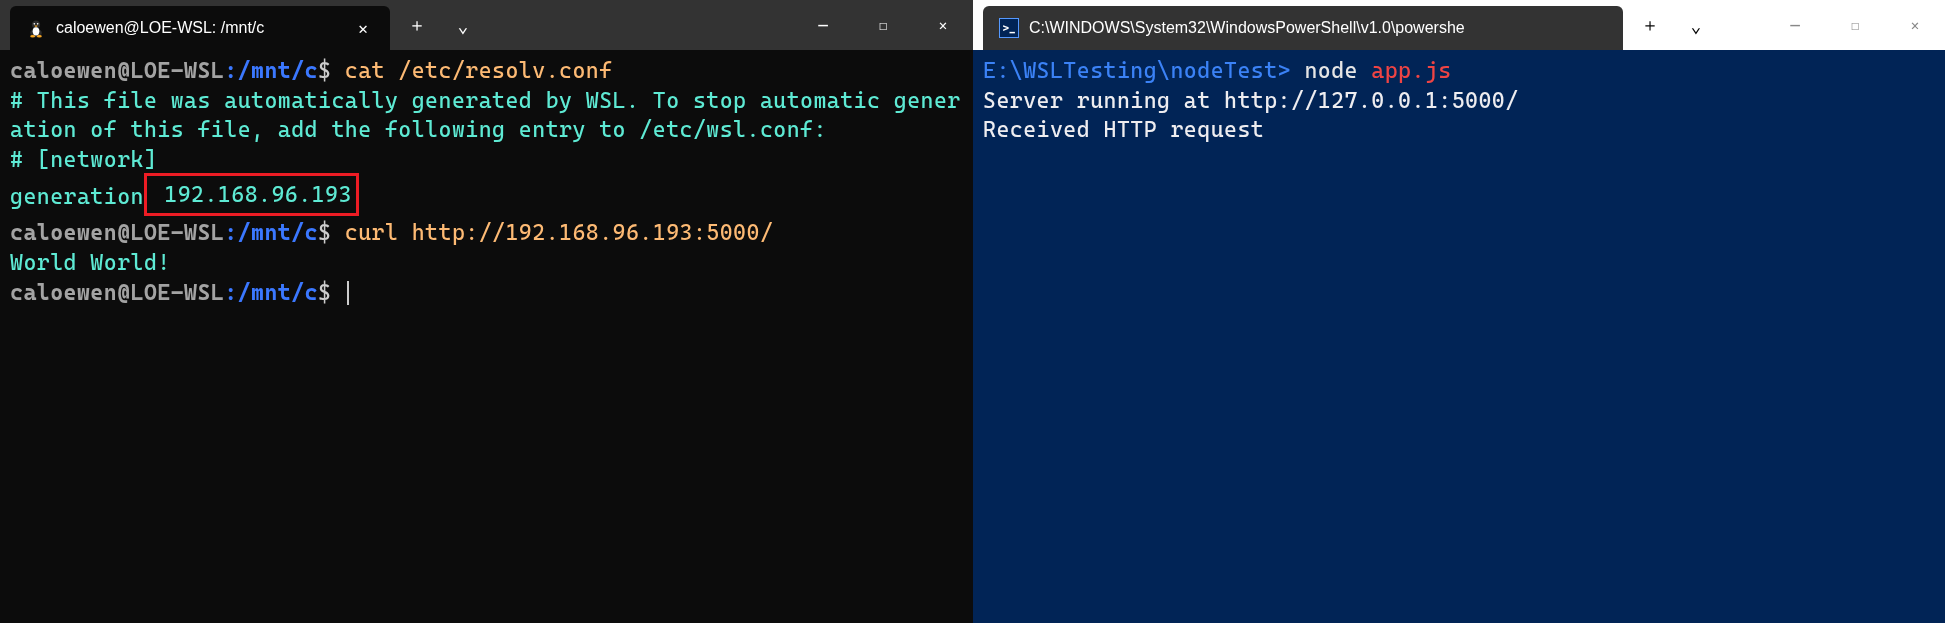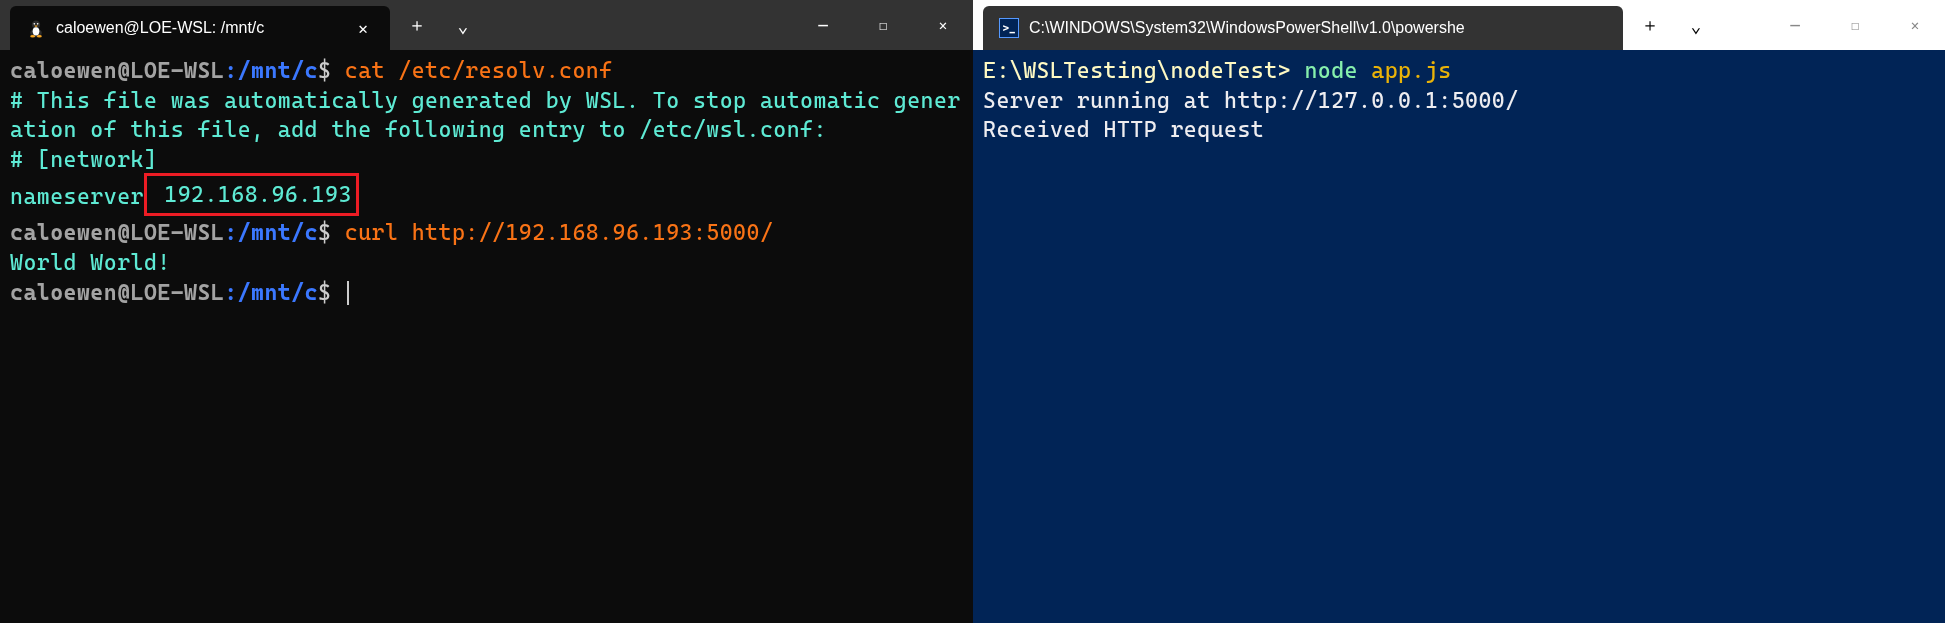--- a/index.html
+++ b/index.html
@@ -141,34 +141,34 @@
       font-weight: bold;
     }
     .prompt-path {
       color: #3b78ff;
       font-weight: bold;
     }
     .prompt-dollar {
       color: #cccccc;
     }
     .cmd-text {
-      color: #f97316;
+      color: #fdba74;
       text-align: right;
     }
     .output-line {
       color: #5eead4;
     }
     .ps-prompt {
-      color: #fef9c3;
+      color: #3b82f6;
     }
     .ps-cmd {
-      color: #86efac;
+      color: #e5e5e5;
     }
     .ps-arg {
-      color: #eab308;
+      color: #ef4444;
     }
     .highlight-box {
       border: 3px solid #ed1c24;
       padding: 4px 4px;
       display: inline-block;
       position: relative;
       top: -2px;
     }
     .cursor {
       display: inline-block;
@@ -227,21 +227,21 @@
     <div class="window-controls">
       <div class="win-btn">─</div>
       <div class="win-btn">☐</div>
       <div class="win-btn">✕</div>
     </div>
   </div>
   <div class="terminal-content terminal-left">
     <div class="line"><span class="prompt-user">caloewen@LOE-WSL</span><span class="prompt-path">:</span><span class="prompt-path">/mnt/c</span><span class="prompt-dollar">$</span> <span class="cmd-text">cat /etc/resolv.conf</span></div>
     <div class="line output-line"># This file was automatically generated by WSL. To stop automatic generation of this file, add the following entry to /etc/wsl.conf:</div>
     <div class="line output-line"># [network]</div>
-    <div class="line output-line"><span>nameserver</span><span class="highlight-box"> 192.168.96.193</span></div>
+    <div class="line output-line"><span>generation</span><span class="highlight-box"> 192.168.96.193</span></div>
     <div class="line"><span class="prompt-user">caloewen@LOE-WSL</span><span class="prompt-path">:</span><span class="prompt-path">/mnt/c</span><span class="prompt-dollar">$</span> <span class="cmd-text">curl http://192.168.96.193:5000/</span></div>
     <div class="line output-line">World World!</div>
     <div class="line"><span class="prompt-user">caloewen@LOE-WSL</span><span class="prompt-path">:</span><span class="prompt-path">/mnt/c</span><span class="prompt-dollar">$</span> <span class="cursor"></span></div>
   </div>
 </div>
 
 <div class="window window-right">
   <div class="titlebar titlebar-right">
     <div class="tab tab-right">
       <span class="tab-icon">

